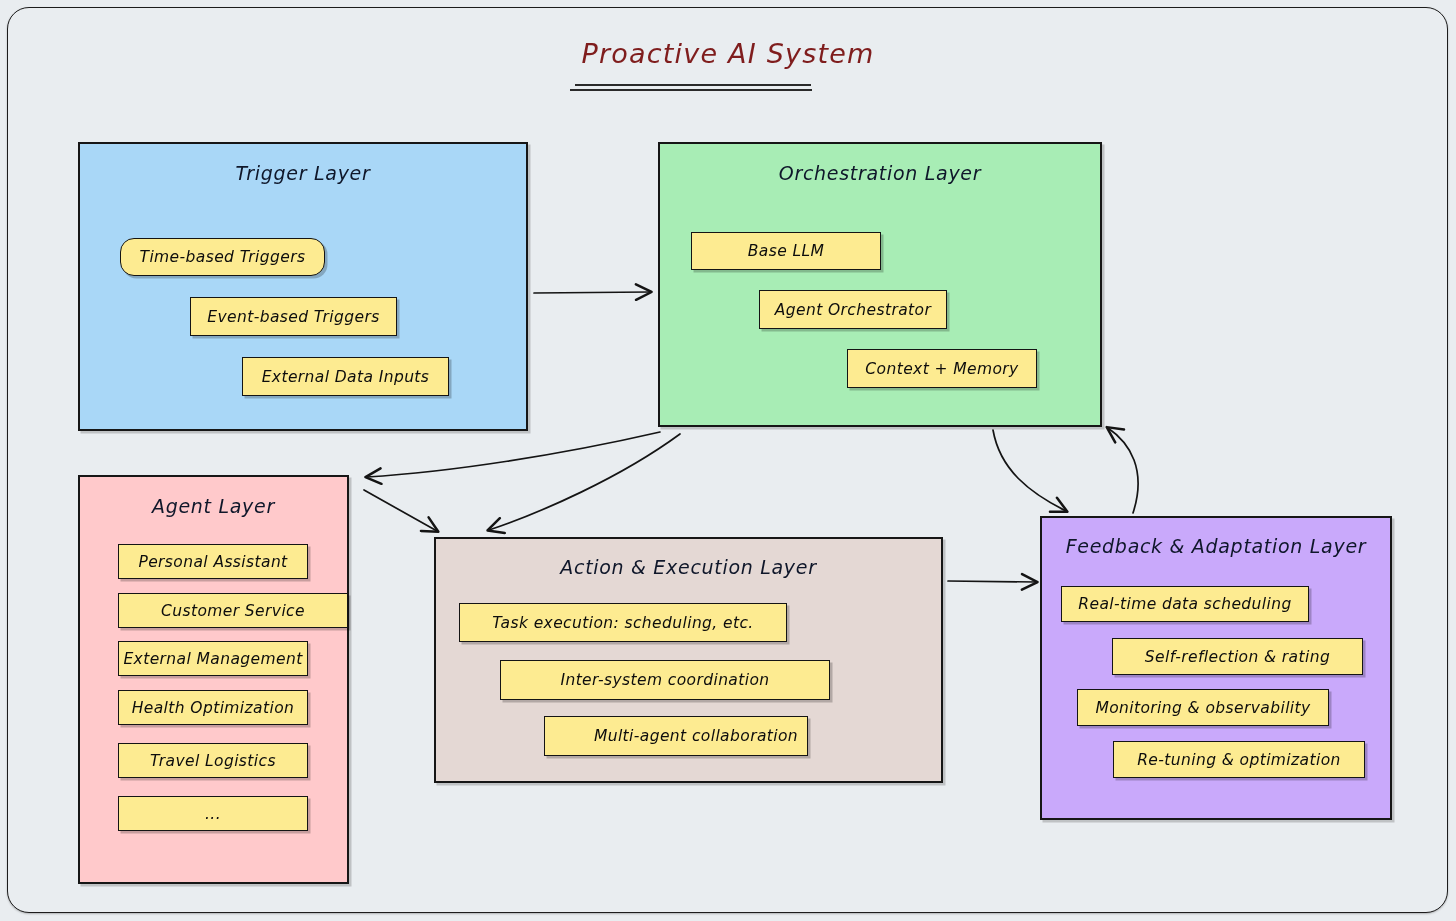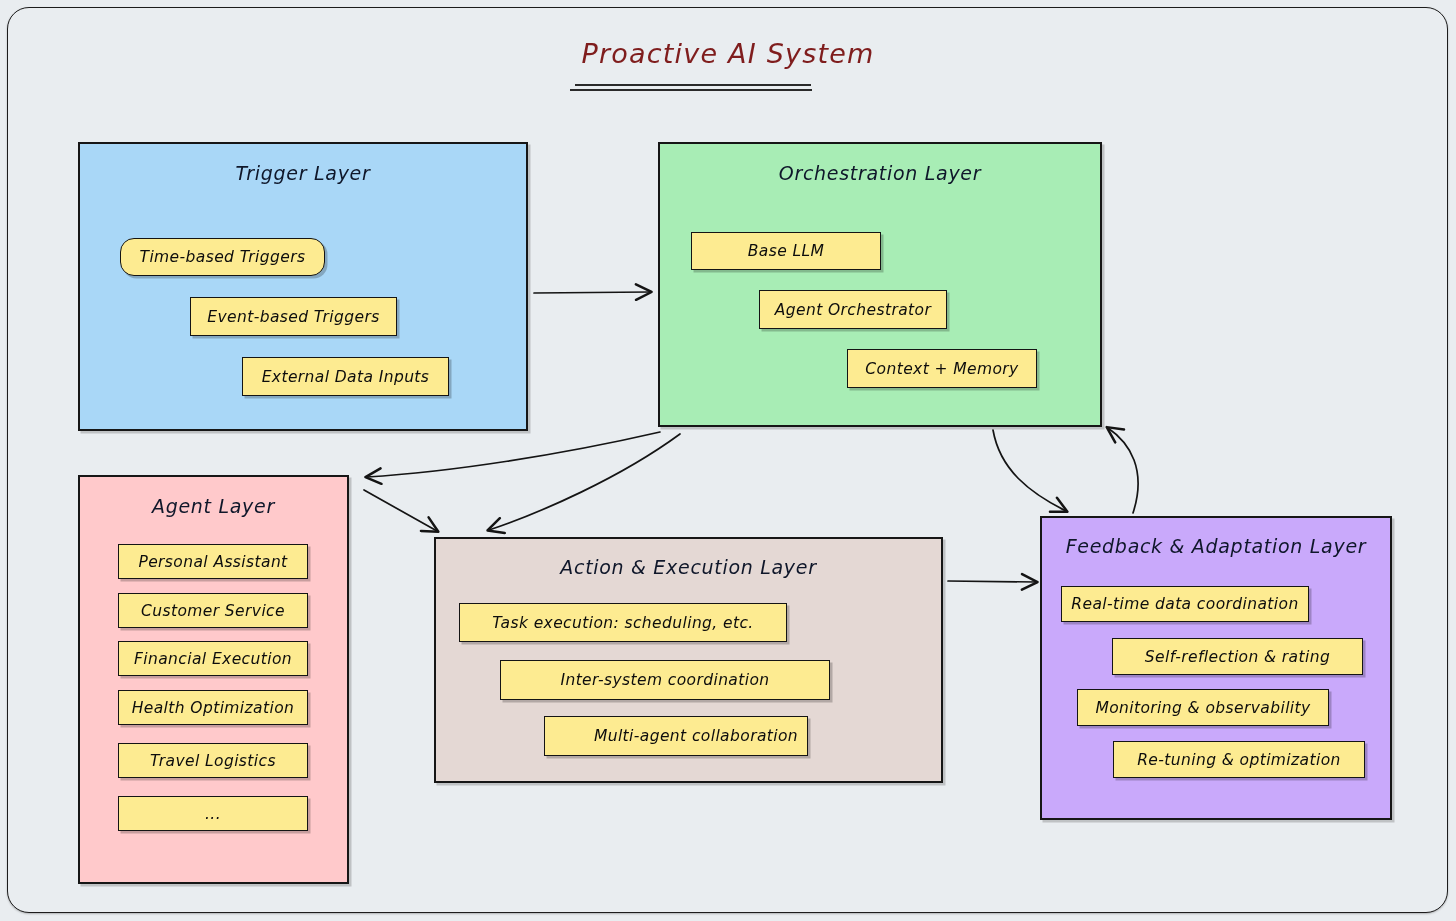--- a/index.html
+++ b/index.html
@@ -115,37 +115,37 @@
   <div class="layer" id="layer-orchestration">
     <div class="layer-title" style="top:18px;">Orchestration Layer</div>
     <div class="chip" style="left:31px;  top:88px;  width:190px; height:38px;">Base LLM</div>
     <div class="chip" style="left:99px;  top:146px; width:188px; height:39px;">Agent Orchestrator</div>
     <div class="chip" style="left:187px; top:205px; width:190px; height:39px;">Context + Memory</div>
   </div>
 
   <div class="layer" id="layer-agent">
     <div class="layer-title" style="top:18px;">Agent Layer</div>
     <div class="chip" style="left:38px; top:67px;  width:190px; height:35px;">Personal Assistant</div>
-    <div class="chip" style="left:38px; top:116px; width:190px; height:35px;">Customer Service</div>
-    <div class="chip" style="left:38px; top:164px; width:190px; height:35px;">Financial Execution</div>
+    <div class="chip" style="left:38px; top:116px; width:230px; height:35px;">Customer Service</div>
+    <div class="chip" style="left:38px; top:164px; width:190px; height:35px;">External Management</div>
     <div class="chip" style="left:38px; top:213px; width:190px; height:35px;">Health Optimization</div>
     <div class="chip" style="left:38px; top:266px; width:190px; height:35px;">Travel Logistics</div>
     <div class="chip" style="left:38px; top:319px; width:190px; height:35px;">...</div>
   </div>
 
   <div class="layer" id="layer-action">
     <div class="layer-title" style="top:17px;">Action &amp; Execution Layer</div>
     <div class="chip" style="left:23px;  top:64px;  width:328px; height:39px;">Task execution: scheduling, etc.</div>
     <div class="chip" style="left:64px;  top:121px; width:330px; height:40px;">Inter-system coordination</div>
     <div class="chip" style="left:108px; top:177px; width:264px; height:40px;padding-left:40px;">Multi-agent collaboration</div>
   </div>
 
   <div class="layer" id="layer-feedback">
     <div class="layer-title" style="top:17px;">Feedback &amp; Adaptation Layer</div>
-    <div class="chip" style="left:19px; top:68px;  width:248px; height:36px;">Real-time data coordination</div>
+    <div class="chip" style="left:19px; top:68px;  width:248px; height:36px;">Real-time data scheduling</div>
     <div class="chip" style="left:70px; top:120px; width:251px; height:37px;">Self-reflection &amp; rating</div>
     <div class="chip" style="left:35px; top:171px; width:252px; height:37px;">Monitoring &amp; observability</div>
     <div class="chip" style="left:71px; top:223px; width:252px; height:37px;">Re-tuning &amp; optimization</div>
   </div>
 
   <svg class="svg-layer" viewBox="0 0 1456 921">
     <defs>
       <marker id="ah" viewBox="0 0 12 12" refX="10" refY="6" markerWidth="11" markerHeight="11" orient="auto-start-reverse">
         <path d="M 1 1 L 11 6 L 1 11" fill="none" stroke="#141414" stroke-width="1.6" stroke-linecap="round" stroke-linejoin="round"></path>
       </marker>

